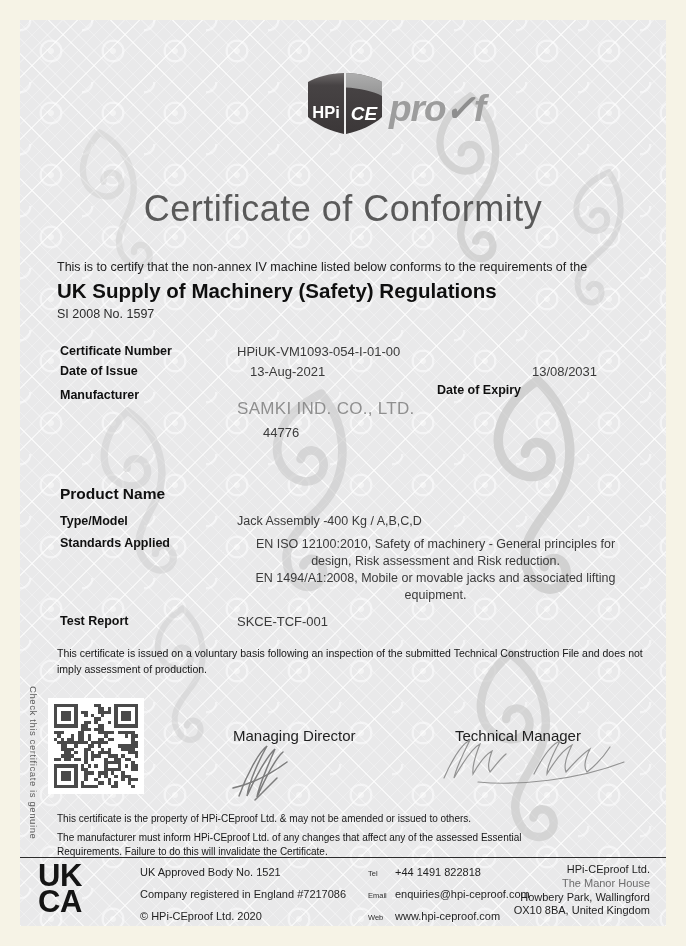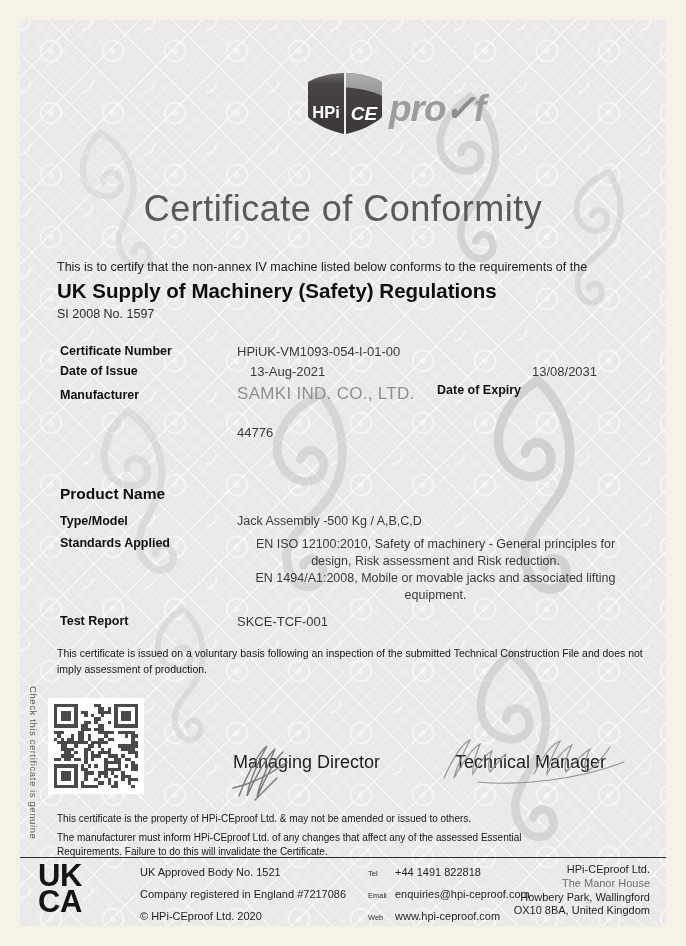--- a/index.html
+++ b/index.html
@@ -42,21 +42,21 @@
 
   
   .note { position:absolute; left:37px; color:#161616; }
 
   
   .qr-caption { position:absolute; left:8px; top:666px; writing-mode:vertical-rl; font-size:9.5px; color:#5c5c5c; letter-spacing:.6px; }
   .qr { position:absolute; left:28px; top:678px; width:96px; height:96px; background:#ffffff; padding:6px; }
   .qr svg { width:100%; height:100%; display:block; }
 
   
-  .sig-title { position:absolute; font-size:18px; color:#1e1e1e;margin-top:25px; }
+  .sig-title { position:absolute; font-size:15px; color:#1e1e1e; }
   .sig svg { display:block; }
 
   
   .rule { position:absolute; left:0; right:0; top:837px; border-top:1.6px solid #2c2c2c; }
   .ukca { position:absolute; left:18px; top:843px; font-size:31px; font-weight:bold; line-height:26px; color:#141414; letter-spacing:-.5px; }
   .freg { position:absolute; left:120px; font-size:11px; color:#1f1f1f; white-space:nowrap; }
   .fclab { position:absolute; left:348px; font-size:7.5px; color:#2e2e2e; }
   .fcval { position:absolute; left:375px; font-size:11px; color:#1f1f1f; white-space:nowrap; }
   .faddr { position:absolute; right:16px; top:843px; text-align:right; font-size:11px; line-height:13.8px; color:#1f1f1f; }
   .faddr .soft { color:#6d6d6d; }
@@ -110,27 +110,27 @@
 
   <div class="lbl" style="top:324px;">Certificate Number</div>
   <div class="val" style="top:324px;">HPiUK-VM1093-054-I-01-00</div>
 
   <div class="lbl" style="top:344px;">Date of Issue</div>
   <div class="val" style="top:344px;margin-left:13px;">13-Aug-2021</div>
   <div class="lbl" style="left:417px; top:344px;margin-top:19px;">Date of Expiry</div>
   <div class="val" style="left:512px; top:344px;">13/08/2031</div>
 
   <div class="lbl" style="top:368px;">Manufacturer</div>
-  <div class="val-big" style="top:364px; font-size:17px; letter-spacing:.3px;">SAMKI IND. CO., LTD.</div>
-  <div class="val" style="top:405px;">44776</div>
+  <div class="val-big" style="top:379px; font-size:17px; letter-spacing:.3px;">SAMKI IND. CO., LTD.</div>
+  <div class="val" style="top:405px;margin-left:26px;">44776</div>
 
   <div class="lbl" style="top:465px; font-size:15.5px;">Product Name</div>
 
   <div class="lbl" style="top:494px;">Type/Model</div>
-  <div class="val" style="top:494px; font-size:12.5px;">Jack Assembly -500 Kg / A,B,C,D</div>
+  <div class="val" style="top:494px; font-size:12.5px;">Jack Assembly -400 Kg / A,B,C,D</div>
 
   <div class="lbl" style="top:516px;">Standards Applied</div>
   <div class="val wrapval" style="top:516px;">EN ISO 12100:2010, Safety of machinery - General principles for design, Risk assessment and Risk reduction.</div>
   <div class="val wrapval" style="top:550px;">EN 1494/A1:2008, Mobile or movable jacks and associated lifting equipment.</div>
 
   <div class="lbl" style="top:594px;">Test Report</div>
   <div class="val" style="top:594px;">SKCE-TCF-001</div>
 
   <div class="note" style="top:625px; width:600px; font-size:10.5px; line-height:16px;">This certificate is issued on a voluntary basis following an inspection of the submitted Technical Construction File and does not imply assessment of production.</div>
 

